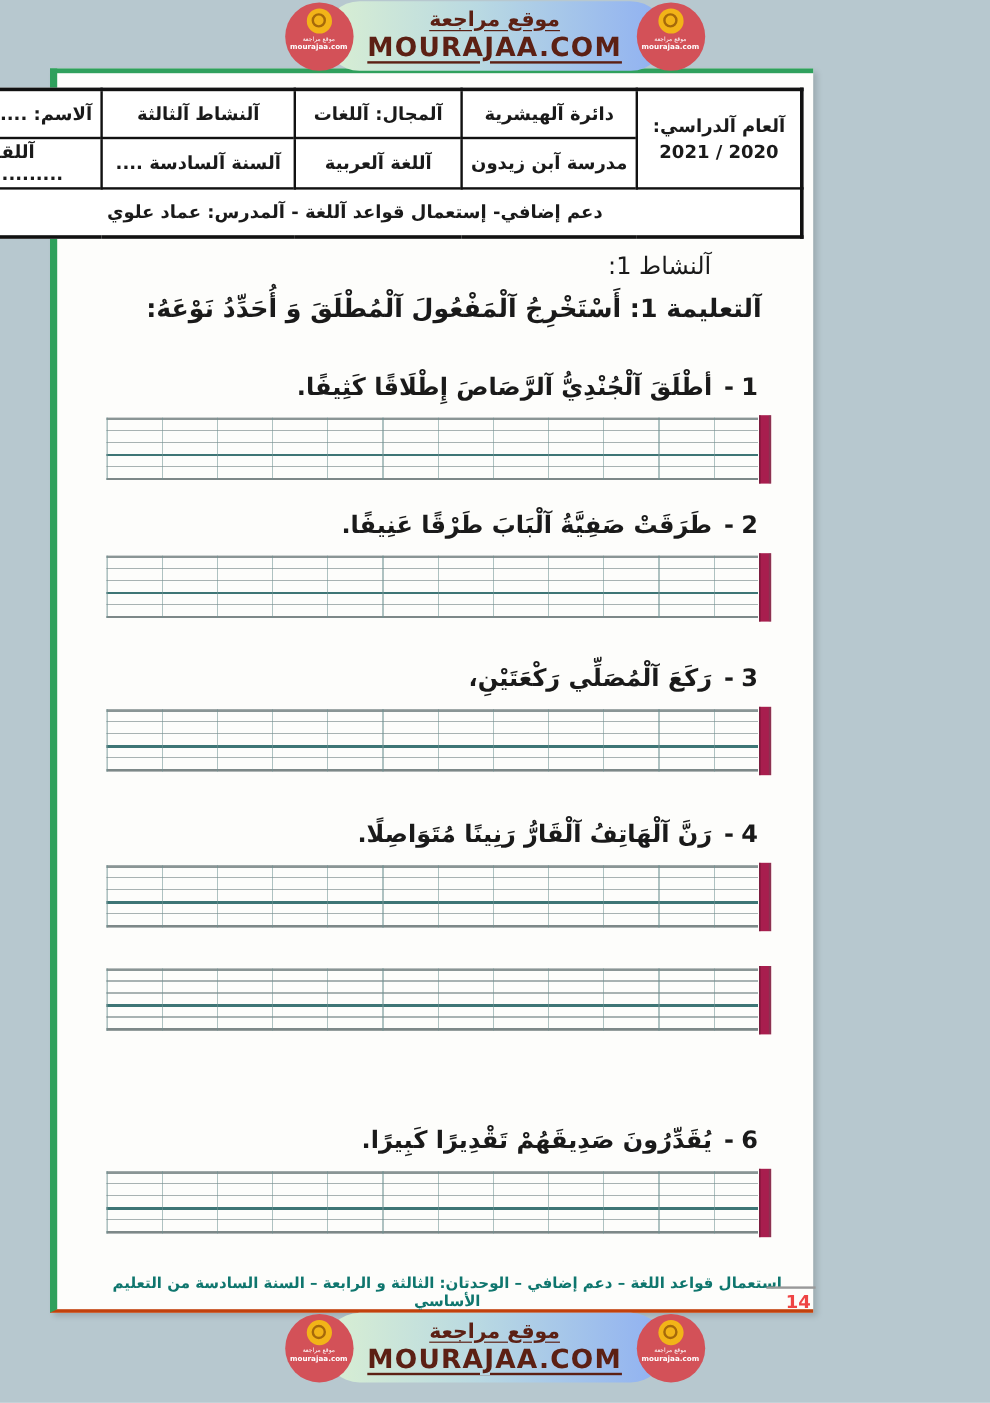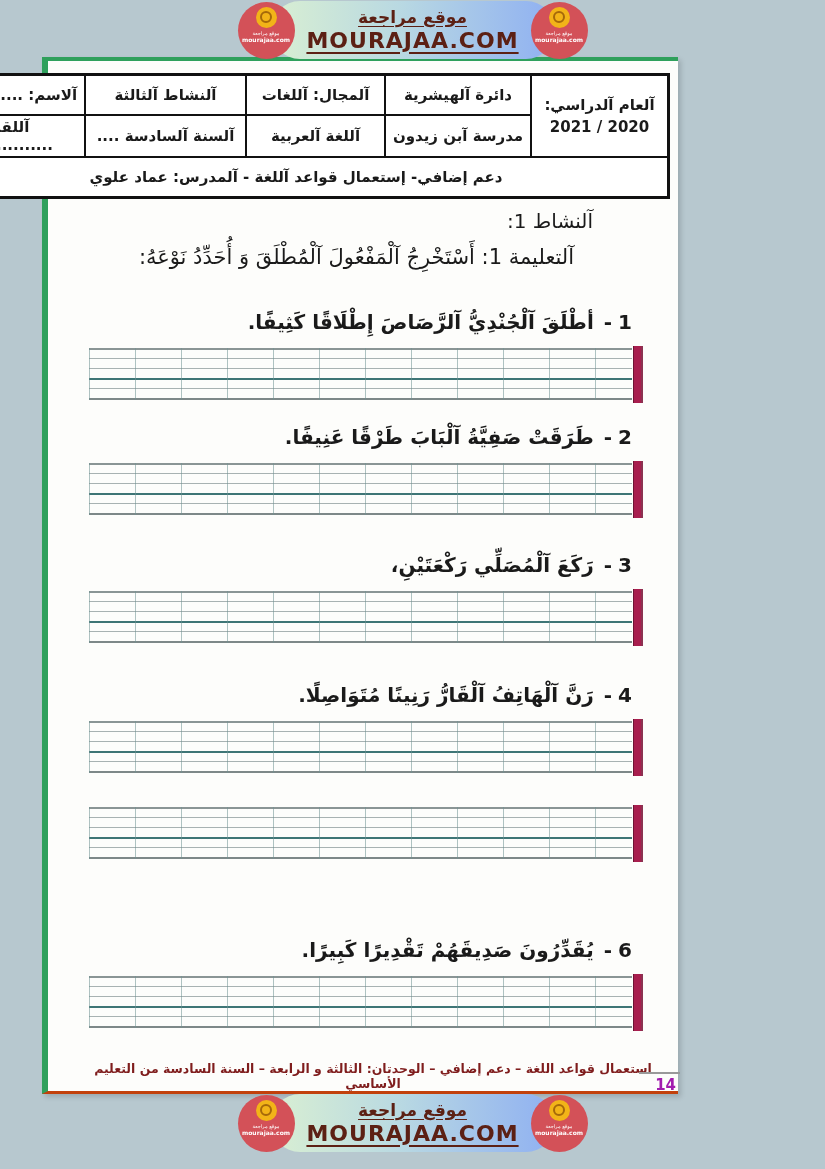--- a/index.html
+++ b/index.html
@@ -95,21 +95,21 @@
   .year-val{direction:ltr;display:block;font-size:15px;margin-top:4px;}
   td.support{height:40px;font-size:16px;}
 
   
   .activity-title{
     position:absolute;top:148px;right:85px;
     font-size:20px;font-weight:normal;
   }
   .instruction{
     position:absolute;top:184px;right:43px;left:30px;
-    font-size:21px;font-weight:normal;text-align:center;
+    font-size:21px;font-weight:bold;text-align:right;
   }
 
   
   .exercise{position:absolute;right:46px;left:41px;}
   .ex1{top:246px;} .ex2{top:361px;} .ex3{top:489px;}
   .ex4{top:619px;} .ex5{top:746px;} .ex6{top:874px;}
   .sentence{
     font-size:20px;font-weight:bold;
     line-height:30px;text-align:right;
     margin-bottom:11px;
@@ -134,27 +134,27 @@
     position:absolute;right:-11px;top:-2px;bottom:-3px;width:9px;
     background:#a81e4e;
     border-left:1px solid #6e1333;
     box-shadow:-2px 0 0 rgba(90,90,90,.35) inset;
   }
 
   
   .doc-footer{
     position:absolute;top:1000px;left:25px;right:5px;
     text-align:center;
-    font-size:12.5px;font-weight:bold;color:#7f1d1d;
+    font-size:12.5px;font-weight:bold;color:#0f766e;
   }
   .pageno{
     position:absolute;bottom:-3px;right:-2px;
     border-top:2px solid #999;
     padding:2px 4px 0 16px;
-    font-size:15px;font-weight:bold;color:#a21caf;
+    font-size:15px;font-weight:bold;color:#ef4444;
     direction:ltr;
   }
 </style>
 </head>
 <body>
 
 <div class="banner top">
   <div class="logo-circle">
     <div class="bulb"></div>
     <div class="t1">موقع مراجعة</div>

